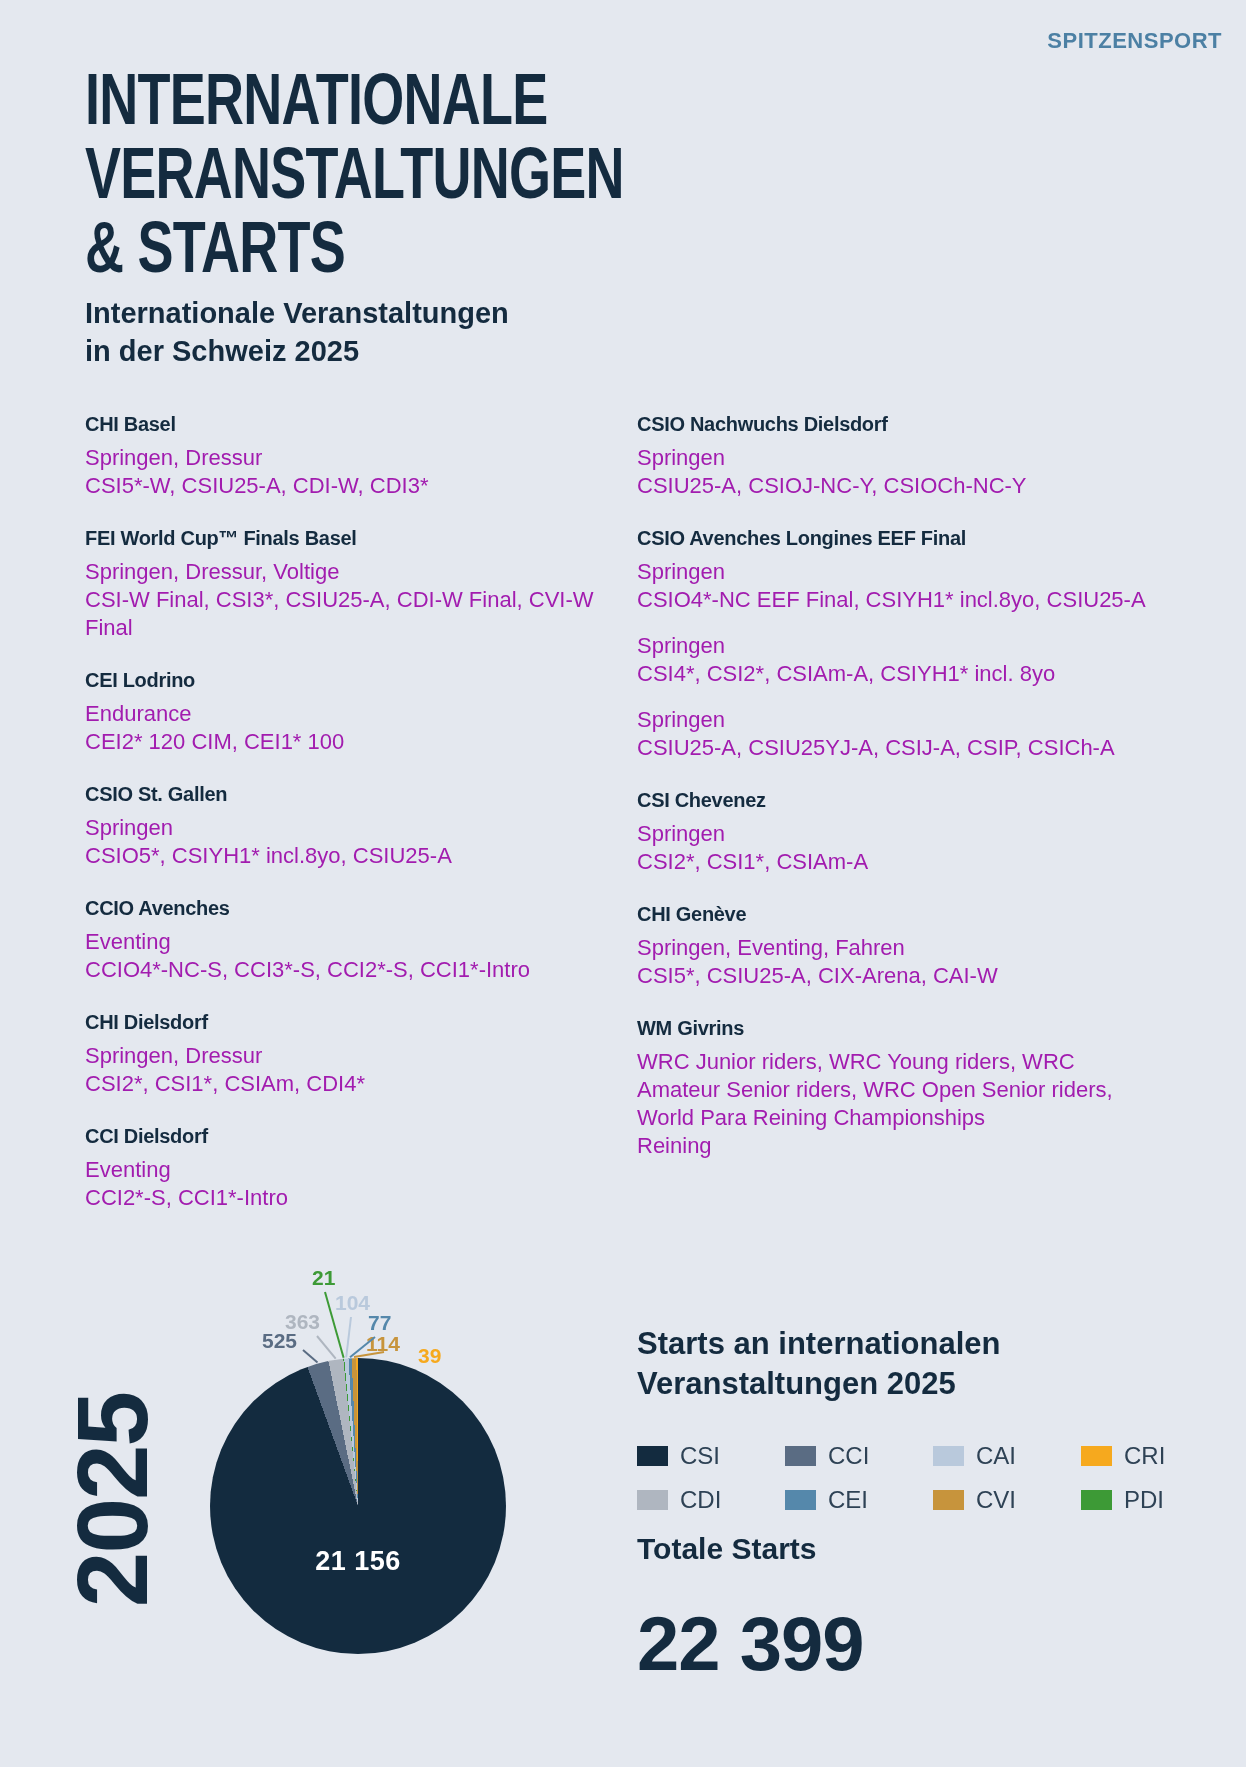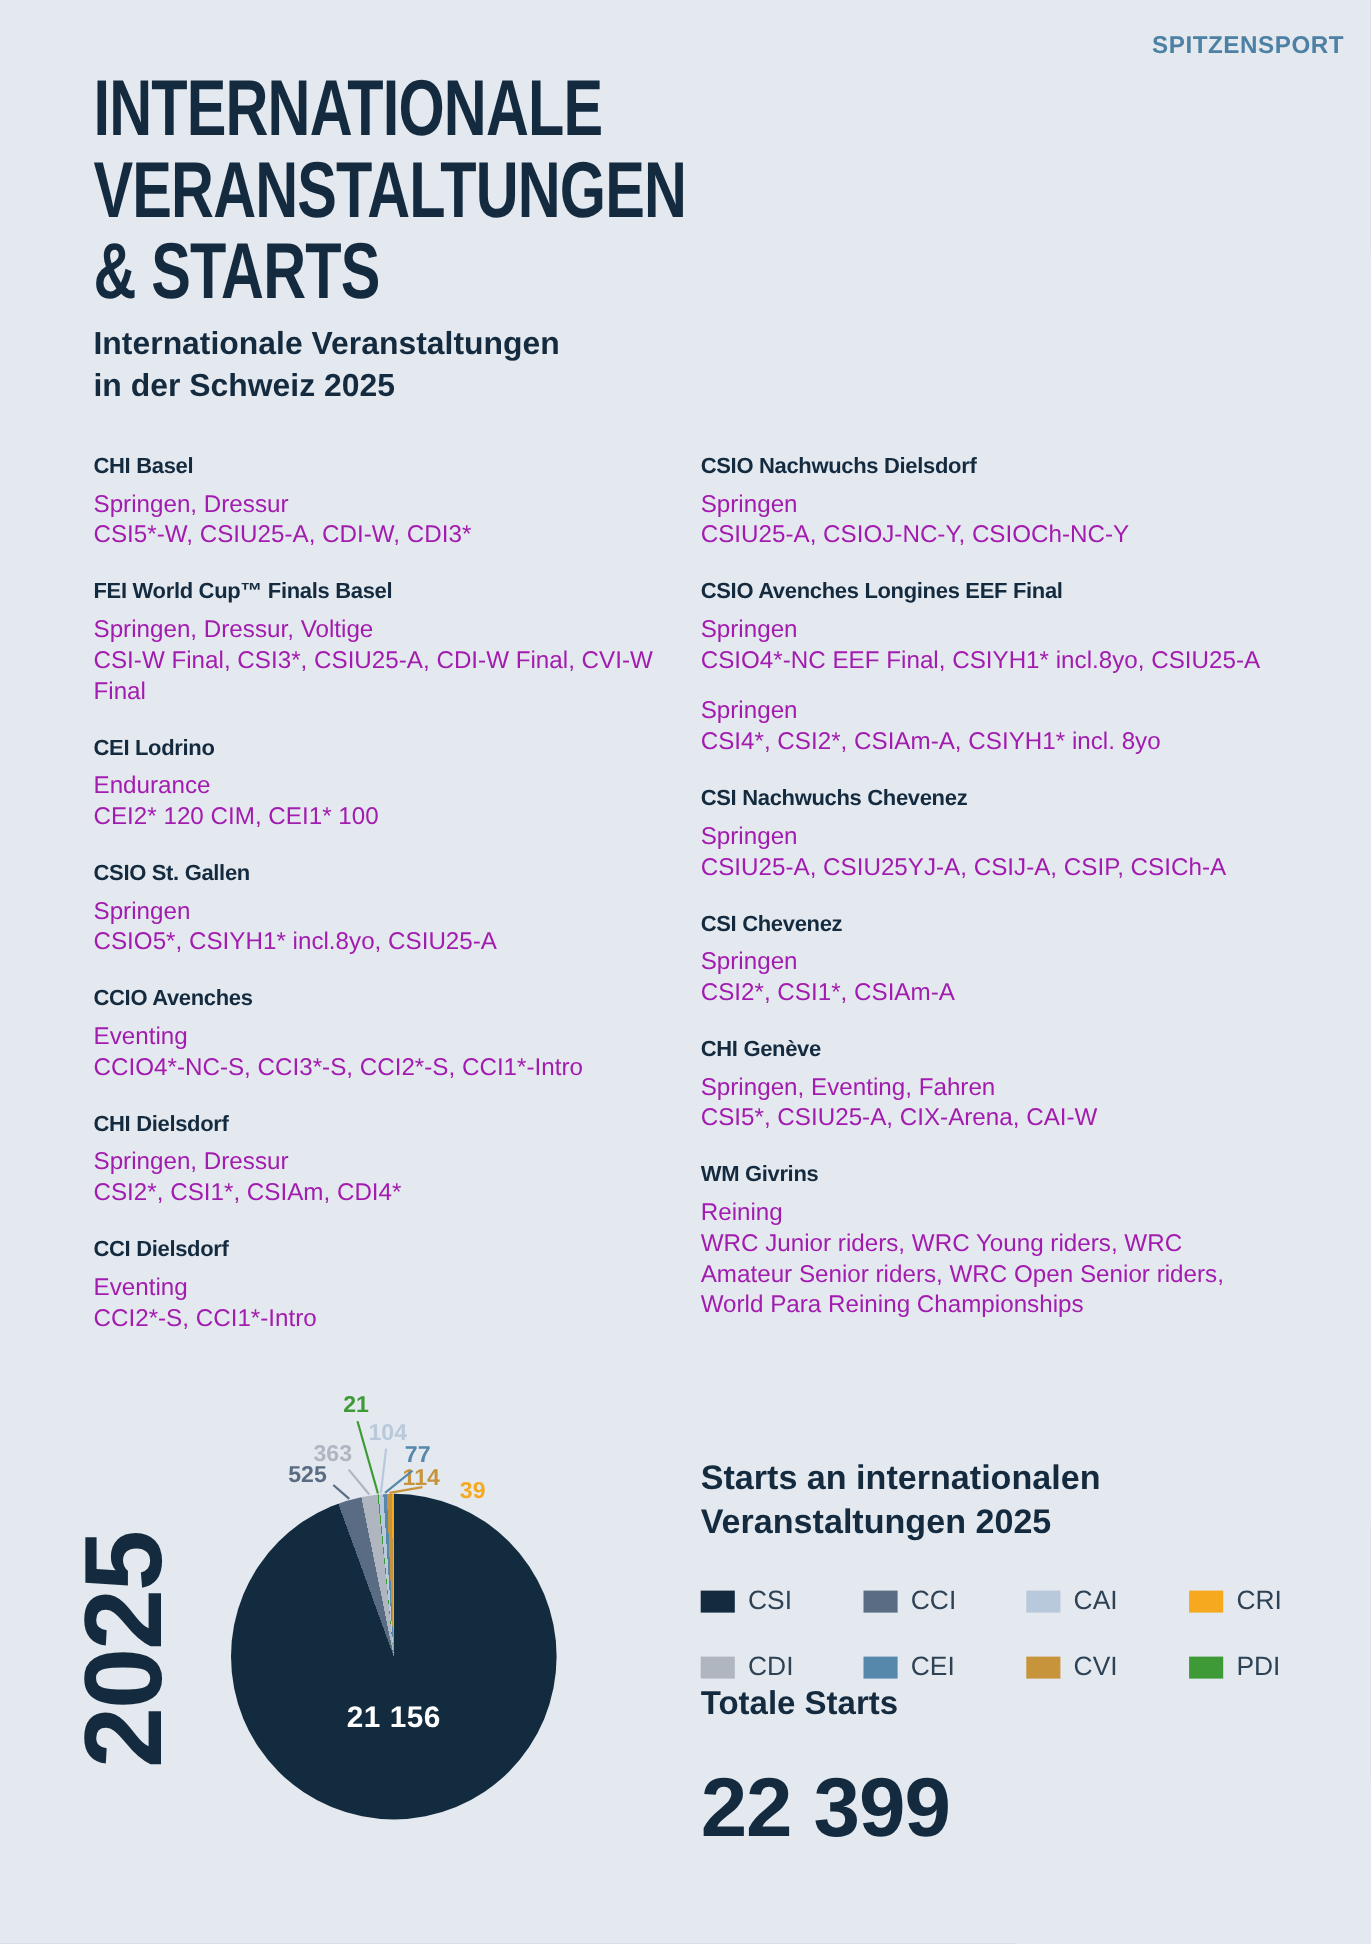--- a/index.html
+++ b/index.html
@@ -20,21 +20,21 @@
   .year{position:absolute;left:2px;top:1440px;width:220px;height:120px;display:flex;
         align-items:center;justify-content:center;font-size:100px;font-weight:700;
         letter-spacing:-2px;transform:rotate(-90deg);}
   .pie{position:absolute;left:210px;top:1358px;width:296px;height:296px;border-radius:50%;}
   .pie-center-label{position:absolute;left:0;right:0;top:188px;text-align:center;
         color:#ffffff;font-size:27px;font-weight:700;letter-spacing:.5px;}
   .callout{position:absolute;font-size:21px;font-weight:700;white-space:nowrap;}
   .svg-overlay{position:absolute;left:0;top:0;width:1246px;height:1767px;pointer-events:none;}
   .starts-heading{position:absolute;left:637px;top:1276px;font-size:31px;font-weight:700;line-height:40px;margin-top:48px;}
   .legend{position:absolute;left:637px;top:1442px;display:grid;
-          grid-template-columns:repeat(4,148px);row-gap:32px;}
+          grid-template-columns:repeat(4,148px);row-gap:16px;}
   .legend-item{display:flex;align-items:center;gap:12px;}
   .swatch{width:31px;height:20px;display:inline-block;}
   .legend-label{font-size:24px;color:#2E4255;}
   .total-label{position:absolute;left:637px;top:1532px;font-size:30px;font-weight:700;}
   .total-value{position:absolute;left:637px;top:1600px;font-size:76px;font-weight:700;letter-spacing:-1px;}
 </style>
 </head>
 <body>
 
 <div class="page">
@@ -110,41 +110,40 @@
         <p>Springen</p>
         <p>CSIO4*-NC EEF Final, CSIYH1* incl.8yo, CSIU25-A</p>
       </div>
 
       <div class="event">
         <p>Springen</p>
         <p>CSI4*, CSI2*, CSIAm-A, CSIYH1* incl. 8yo</p>
       </div>
 
       <div class="event">
-        <h3 class="event-title">CSI Nachwuchs Chevenez</h3>
         <p>Springen</p>
         <p>CSIU25-A, CSIU25YJ-A, CSIJ-A, CSIP, CSICh-A</p>
       </div>
 
       <div class="event">
         <h3 class="event-title">CSI Chevenez</h3>
         <p>Springen</p>
         <p>CSI2*, CSI1*, CSIAm-A</p>
       </div>
 
       <div class="event">
         <h3 class="event-title">CHI Genève</h3>
         <p>Springen, Eventing, Fahren</p>
         <p>CSI5*, CSIU25-A, CIX-Arena, CAI-W</p>
       </div>
 
       <div class="event">
         <h3 class="event-title">WM Givrins</h3>
+        <p>WRC Junior riders, WRC Young riders, WRC Amateur Senior riders, WRC Open Senior riders, World Para Reining Championships</p>
         <p>Reining</p>
-        <p>WRC Junior riders, WRC Young riders, WRC Amateur Senior riders, WRC Open Senior riders, World Para Reining Championships</p>
       </div>
     </div>
 
   <div class="year">2025</div>
 
   <div class="pie" style="background: conic-gradient(rgb(19, 43, 63) 0deg, rgb(19, 43, 63) 340.02deg, rgb(90, 108, 131) 340.02deg, rgb(90, 108, 131) 348.46deg, rgb(175, 182, 192) 348.46deg, rgb(175, 182, 192) 354.29deg, rgb(61, 154, 54) 354.29deg, rgb(61, 154, 54) 354.63deg, rgb(185, 201, 220) 354.63deg, rgb(185, 201, 220) 356.3deg, rgb(85, 136, 171) 356.3deg, rgb(85, 136, 171) 357.54deg, rgb(199, 148, 60) 357.54deg, rgb(199, 148, 60) 359.37deg, rgb(246, 169, 30) 359.37deg, rgb(246, 169, 30) 360deg);">
     <div class="pie-center-label">21 156</div>
   </div>
 
   <div>

